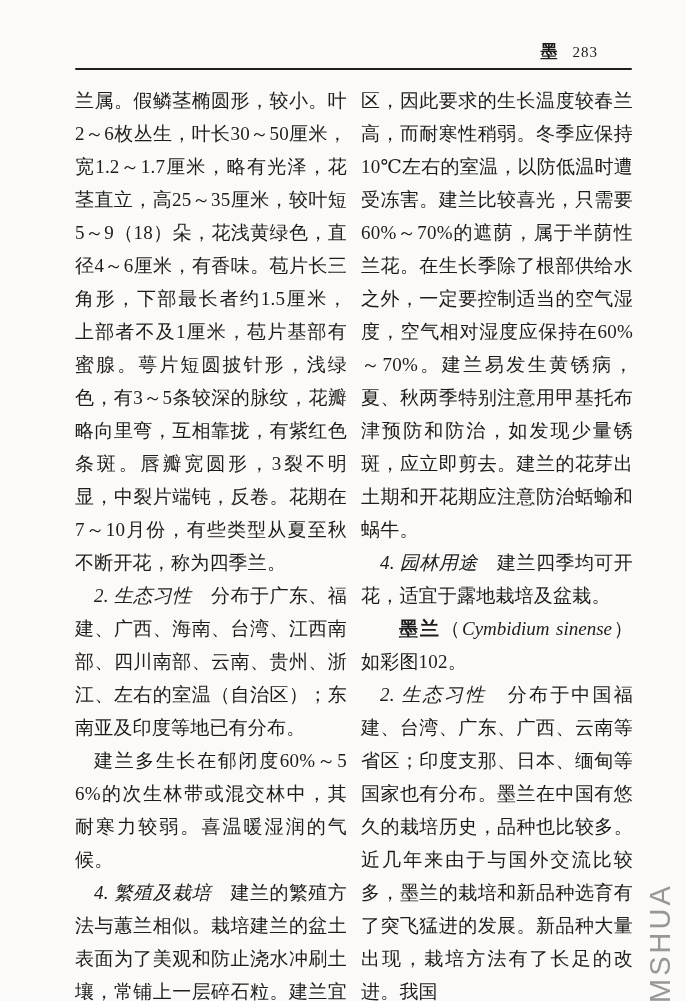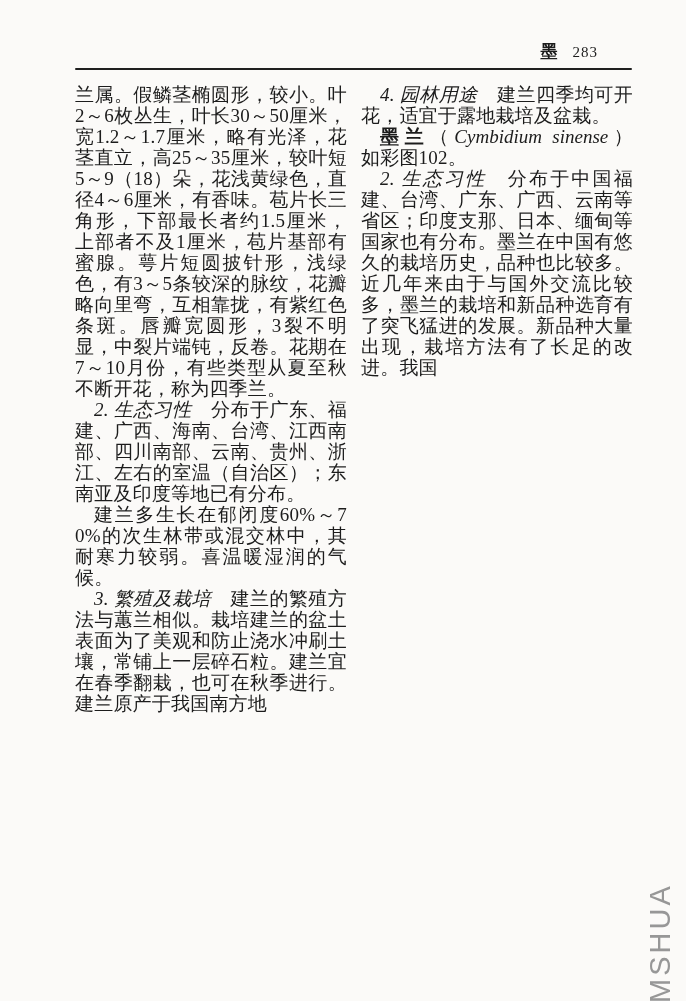--- a/index.html
+++ b/index.html
@@ -21,29 +21,29 @@
     position:absolute;top:68px;left:75px;width:557px;height:2px;
     background:#1f1f1f;border-radius:1px;
   }
   .columns{
     position:absolute;top:84px;left:75px;width:558px;
     display:flex;gap:14px;
   }
   .col{width:272px;}
   .para{
     font-size:19px;
-    line-height:21px;
+    line-height:33px;
     text-align:justify;
     text-justify:inter-ideograph;
     letter-spacing:0.2px;
     word-break:break-all;
   }
   .para.indent{text-indent:1em;}
   .seg-heading{font-style:italic;margin-top:38px;}
-  .seg-bold{font-weight:bold;}
+  .seg-bold{font-weight:bold;margin-left:19px;}
   .seg-latin{font-style:italic;letter-spacing:0;}
   .watermark{
     position:absolute;left:644px;top:1003px;
     transform:rotate(-90deg);
     transform-origin:0 0;
     font-family:"Liberation Sans","DejaVu Sans",sans-serif;
     font-size:29px;color:#979797;letter-spacing:3px;
     white-space:nowrap;
   }
 </style>
@@ -56,24 +56,25 @@
     <span class="section-char">墨</span>
     <span class="page-num">283</span>
   </div>
 
   <div class="header-rule"></div>
 
   <div class="columns">
     <div class="col" id="col-left">
         <div class="para"><span class="seg-normal">兰属。假鳞茎椭圆形，较小。叶2～6枚丛生，叶长30～50厘米，宽1.2～1.7厘米，略有光泽，花茎直立，高25～35厘米，较叶短5～9（18）朵，花浅黄绿色，直径4～6厘米，有香味。苞片长三角形，下部最长者约1.5厘米，上部者不及1厘米，苞片基部有蜜腺。萼片短圆披针形，浅绿色，有3～5条较深的脉纹，花瓣略向里弯，互相靠拢，有紫红色条斑。唇瓣宽圆形，3裂不明显，中裂片端钝，反卷。花期在7～10月份，有些类型从夏至秋不断开花，称为四季兰。</span></div>
         <div class="para indent"><span class="seg-heading">2. 生态习性</span><span class="seg-normal">　分布于广东、福建、广西、海南、台湾、江西南部、四川南部、云南、贵州、浙江、左右的室温（自治区）；东南亚及印度等地已有分布。</span></div>
-        <div class="para indent"><span class="seg-normal">建兰多生长在郁闭度60%～70%的次生林带或混交林中，其耐寒力较弱。喜温暖湿润的气候。</span></div>
-        <div class="para indent"><span class="seg-heading">3. 繁殖及栽培</span><span class="seg-normal">　建兰的繁殖方法与蕙兰相似。栽培建兰的盆土表面为了美观和防止浇水冲刷土壤，常铺上一层碎石粒。建兰宜在春季翻栽，也可在秋季进行。建兰原产于我国南方地</span></div>
+        <div class="para indent"><span class="seg-normal">建兰多生长在郁闭度60%～56%的次生林带或混交林中，其耐寒力较弱。喜温暖湿润的气候。</span></div>
+        <div class="para indent"><span class="seg-heading">4. 繁殖及栽培</span><span class="seg-normal">　建兰的繁殖方法与蕙兰相似。栽培建兰的盆土表面为了美观和防止浇水冲刷土壤，常铺上一层碎石粒。建兰宜在春季翻栽，也可在秋季进行。建兰原产于我国南方地</span></div>
       </div>
     <div class="col" id="col-right">
+        <div class="para"><span class="seg-normal">区，因此要求的生长温度较春兰高，而耐寒性稍弱。冬季应保持10℃左右的室温，以防低温时遭受冻害。建兰比较喜光，只需要60%～70%的遮荫，属于半荫性兰花。在生长季除了根部供给水之外，一定要控制适当的空气湿度，空气相对湿度应保持在60%～70%。建兰易发生黄锈病，夏、秋两季特别注意用甲基托布津预防和防治，如发现少量锈斑，应立即剪去。建兰的花芽出土期和开花期应注意防治蛞蝓和蜗牛。</span></div>
         <div class="para indent"><span class="seg-heading">4. 园林用途</span><span class="seg-normal">　建兰四季均可开花，适宜于露地栽培及盆栽。</span></div>
         <div class="para indent"><span class="seg-bold">墨兰</span><span class="seg-normal">（</span><span class="seg-latin">Cymbidium sinense</span><span class="seg-normal">）　如彩图102。</span></div>
         <div class="para indent"><span class="seg-heading">2. 生态习性</span><span class="seg-normal">　分布于中国福建、台湾、广东、广西、云南等省区；印度支那、日本、缅甸等国家也有分布。墨兰在中国有悠久的栽培历史，品种也比较多。近几年来由于与国外交流比较多，墨兰的栽培和新品种选育有了突飞猛进的发展。新品种大量出现，栽培方法有了长足的改进。我国</span></div>
       </div>
   </div>
 
   <div class="watermark">MSHUA</div>
 
 </div>
 

